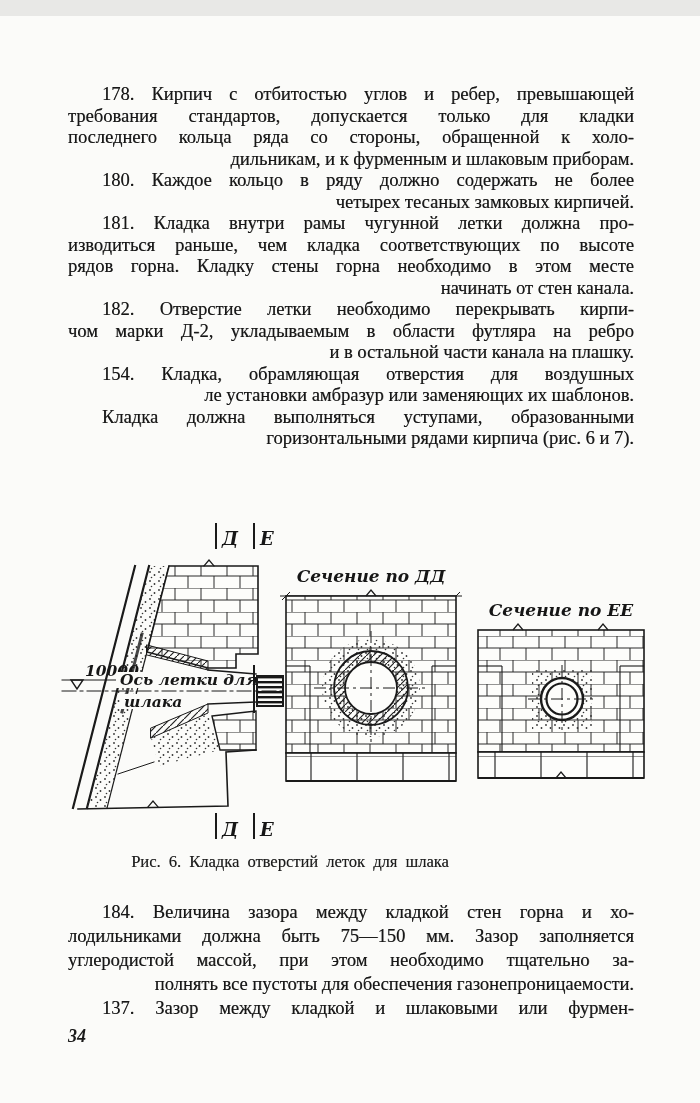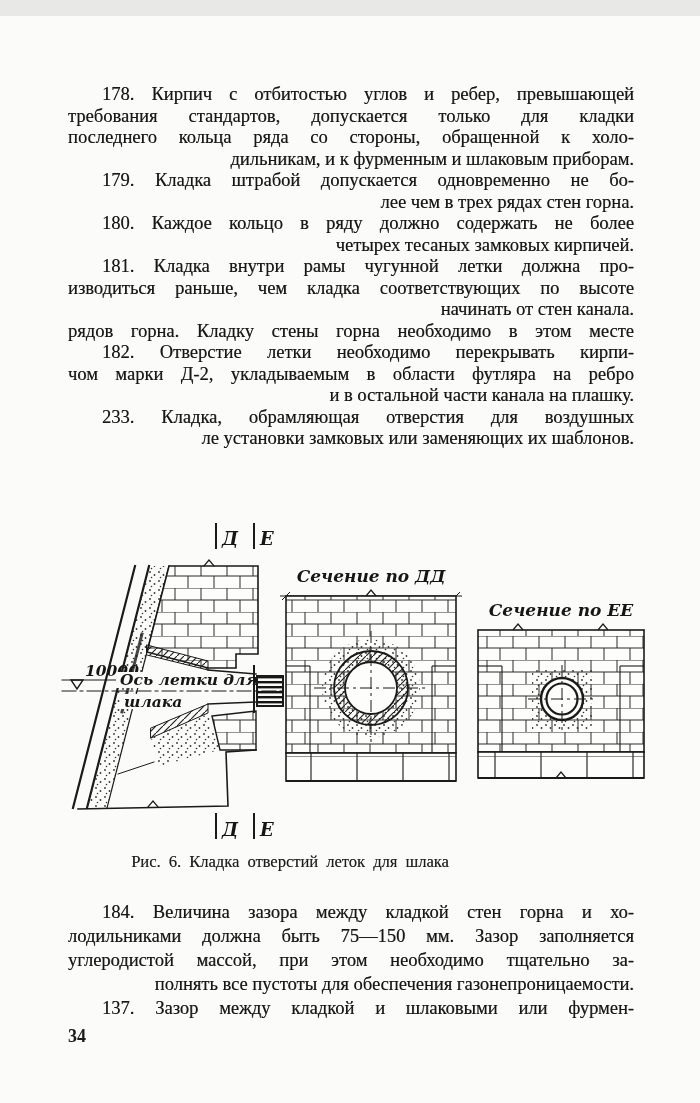--- a/index.html
+++ b/index.html
@@ -16,62 +16,62 @@
   .line{white-space:normal;text-align:right;}
   .line.j{text-align:justify;text-align-last:justify;}
   .line.ind{text-indent:34px;}
   .it{}
   .caption{
     position:absolute;top:836px;left:0;width:580px;text-align:center;
     font-size:16.5px;color:#1d1d1d;word-spacing:4px;
     text-shadow:0.3px 0.2px 0 rgba(20,20,20,.5);
   }
   .pagenum{
-    position:absolute;top:1010px;left:68px;font-size:18px;font-weight:700;color:#1a1a1a;
+    position:absolute;top:1010px;left:68px;font-size:18px;font-weight:700;color:#1a1a1a;font-style:italic;
   }
   .figure{position:absolute;left:58px;top:500px;}
   .figtext{font-family:"DejaVu Serif","Liberation Serif",serif;font-style:italic;fill:#161616;}
   .figtitle{font-weight:700;font-size:17px;}
   .figmark{font-weight:700;font-size:18px;}
   .figsmall{font-size:15.5px;}
 </style>
 </head>
 <body>
 
 <div class="page">
 
   <div id="top-text" class="textblock tb1">
       <div class="para">
         <div class="line j ind"><span>178. Кирпич с отбитостью углов и ребер, превышающей</span></div>
         <div class="line j"><span>требования стандартов, допускается только для кладки</span></div>
         <div class="line j"><span>последнего кольца ряда со стороны, обращенной к холо-</span></div>
         <div class="line"><span>дильникам, и к фурменным и шлаковым приборам.</span></div>
       </div>
       <div class="para">
-        <div class="line j ind"><span>179. Кладка штрабой допускается одновременно не бо-</span></div>
-        <div class="line"><span>лее чем в трех рядах стен горна.</span></div>
-      </div>
-      <div class="para">
         <div class="line j ind"><span>180. Каждое кольцо в ряду должно содержать не более</span></div>
         <div class="line"><span>четырех тесаных замковых кирпичей.</span></div>
       </div>
       <div class="para">
         <div class="line j ind"><span>181. Кладка внутри рамы чугунной летки должна про-</span></div>
         <div class="line j"><span>изводиться раньше, чем кладка соответствующих по высоте</span></div>
+        <div class="line j"><span>рядов горна. Кладку стены горна необходимо в этом месте</span></div>
         <div class="line"><span>начинать от стен канала.</span></div>
-        <div class="line j"><span>рядов горна. Кладку стены горна необходимо в этом месте</span></div>
       </div>
       <div class="para">
         <div class="line j ind"><span>182. Отверстие летки необходимо перекрывать кирпи-</span></div>
         <div class="line j"><span>чом марки Д-2, укладываемым в области футляра на ребро</span></div>
         <div class="line"><span>и в остальной части канала на плашку.</span></div>
       </div>
       <div class="para">
-        <div class="line j ind"><span>233. Кладка, обрамляющая отверстия для воздушных</span></div>
-        <div class="line"><span>ле установки замковых или заменяющих их шаблонов.</span></div>
+        <div class="line j ind"><span>154. Кладка, обрамляющая отверстия для воздушных</span></div>
+        <div class="line"><span>ле установки амбразур или заменяющих их шаблонов.</span></div>
+      </div>
+      <div class="para">
+        <div class="line j ind"><span>Кладка должна выполняться уступами, образованными</span></div>
+        <div class="line"><span>горизонтальными рядами кирпича (рис. 6 и 7).</span></div>
       </div>
     </div>
 
   <svg class="figure" width="612" height="332" viewBox="0 0 612 332">
     <defs>
       <pattern id="brick" width="26" height="24" patternUnits="userSpaceOnUse">
         <rect width="26" height="24" fill="#fdfdfb"></rect>
         <path d="M0 0H26 M0 12H26 M13 0V12 M0 12V24 M26 12V24" stroke="#2b2b2b" stroke-width="1" fill="none"></path>
       </pattern>
       <pattern id="brickbig" width="46" height="30" patternUnits="userSpaceOnUse">

